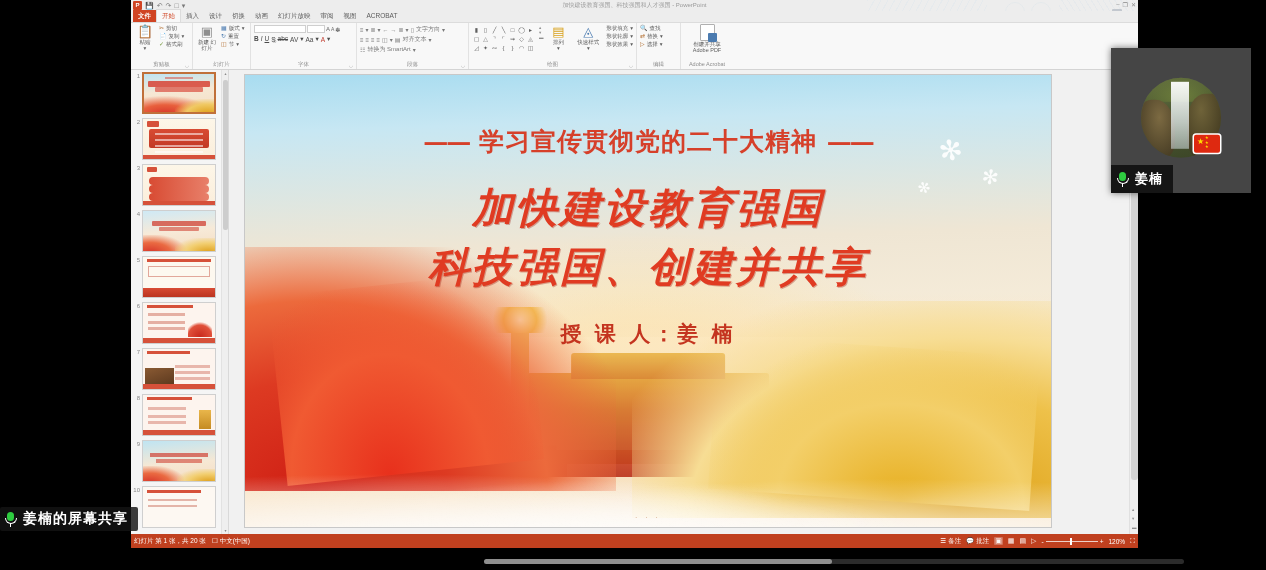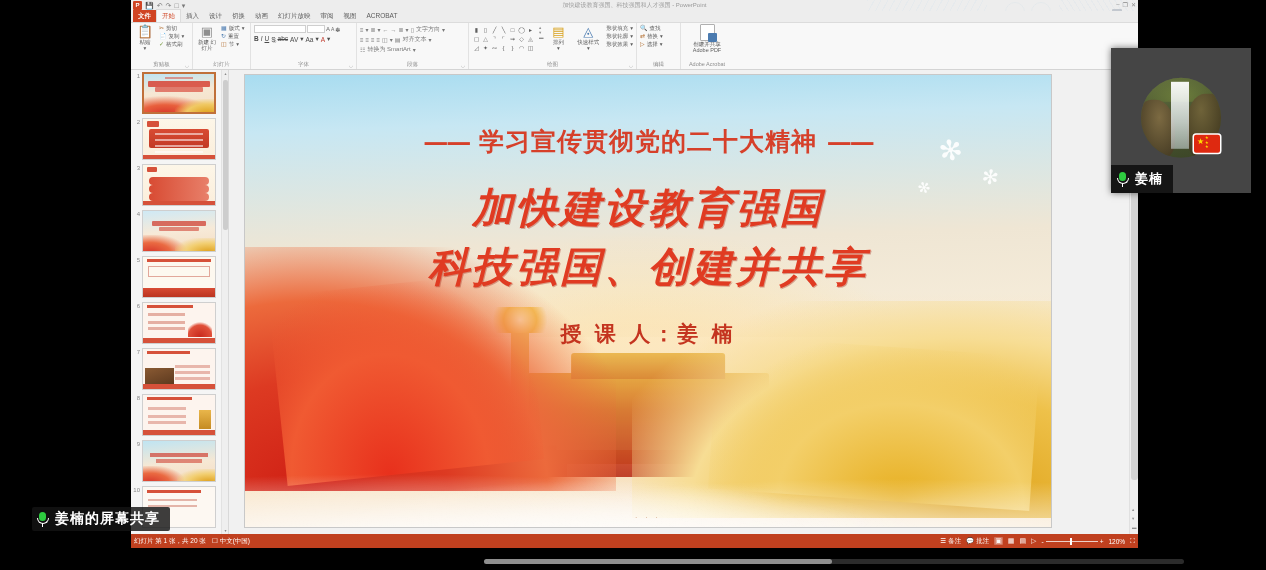--- a/index.html
+++ b/index.html
@@ -300,21 +300,21 @@
   .zs-track { width: 52px; height: 1px; background: rgba(255,255,255,.75); position: relative; }
   .zs-knob { position: absolute; left: 24px; top: -3px; width: 2px; height: 7px; background: #fff; }
 
   
   .bottombar { position: absolute; left: 0; bottom: 0; width: 1266px; height: 22px; background: #000; }
   .hscroll { position: absolute; left: 484px; top: 11px; width: 700px; height: 5px; background: #2b2b2b; border-radius: 3px; }
   .hscroll .h { position: absolute; left: 0; top: 0; width: 348px; height: 5px; background: #8e8e8e; border-radius: 3px; }
 
   
   .shareind {
-    position: absolute; left: 32px; top: 507px; height: 24px;
+    position: absolute; left: 0; top: 507px; height: 24px;
     display: flex; align-items: center; gap: 6px;
     background: rgba(20,20,20,.82); padding: 2px 10px 2px 4px; border-radius: 2px;
   }
   .mic { position: relative; width: 13px; height: 15px; }
   .mic .cap2 { position: absolute; left: 3px; top: 0; width: 7px; height: 9px; background: #2ecc40; border-radius: 4px; }
   .mic .arc {
     position: absolute; left: 0.5px; top: 6px; width: 12px; height: 6px;
     border: 1.6px solid #fff; border-top: none; border-radius: 0 0 8px 8px;
   }
   .mic .stem { position: absolute; left: 5.6px; top: 11px; width: 1.8px; height: 4px; background: #fff; }

